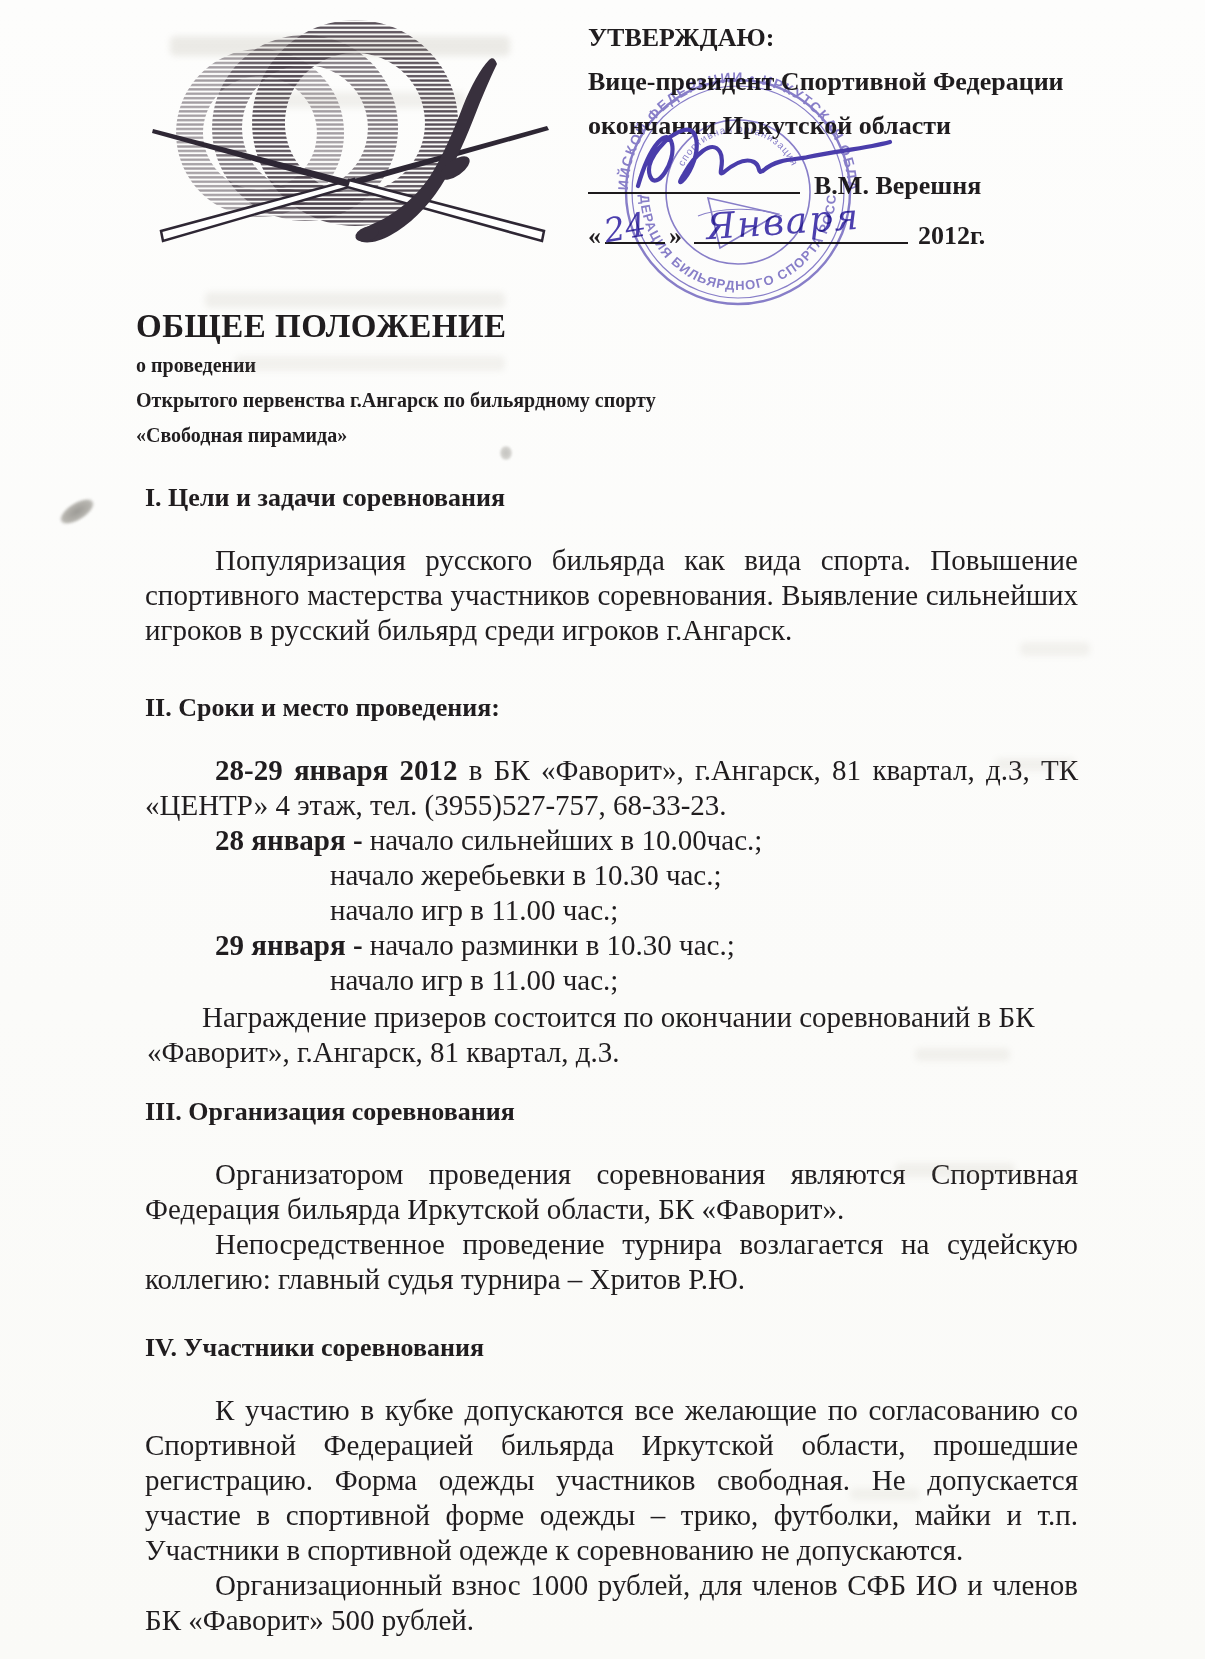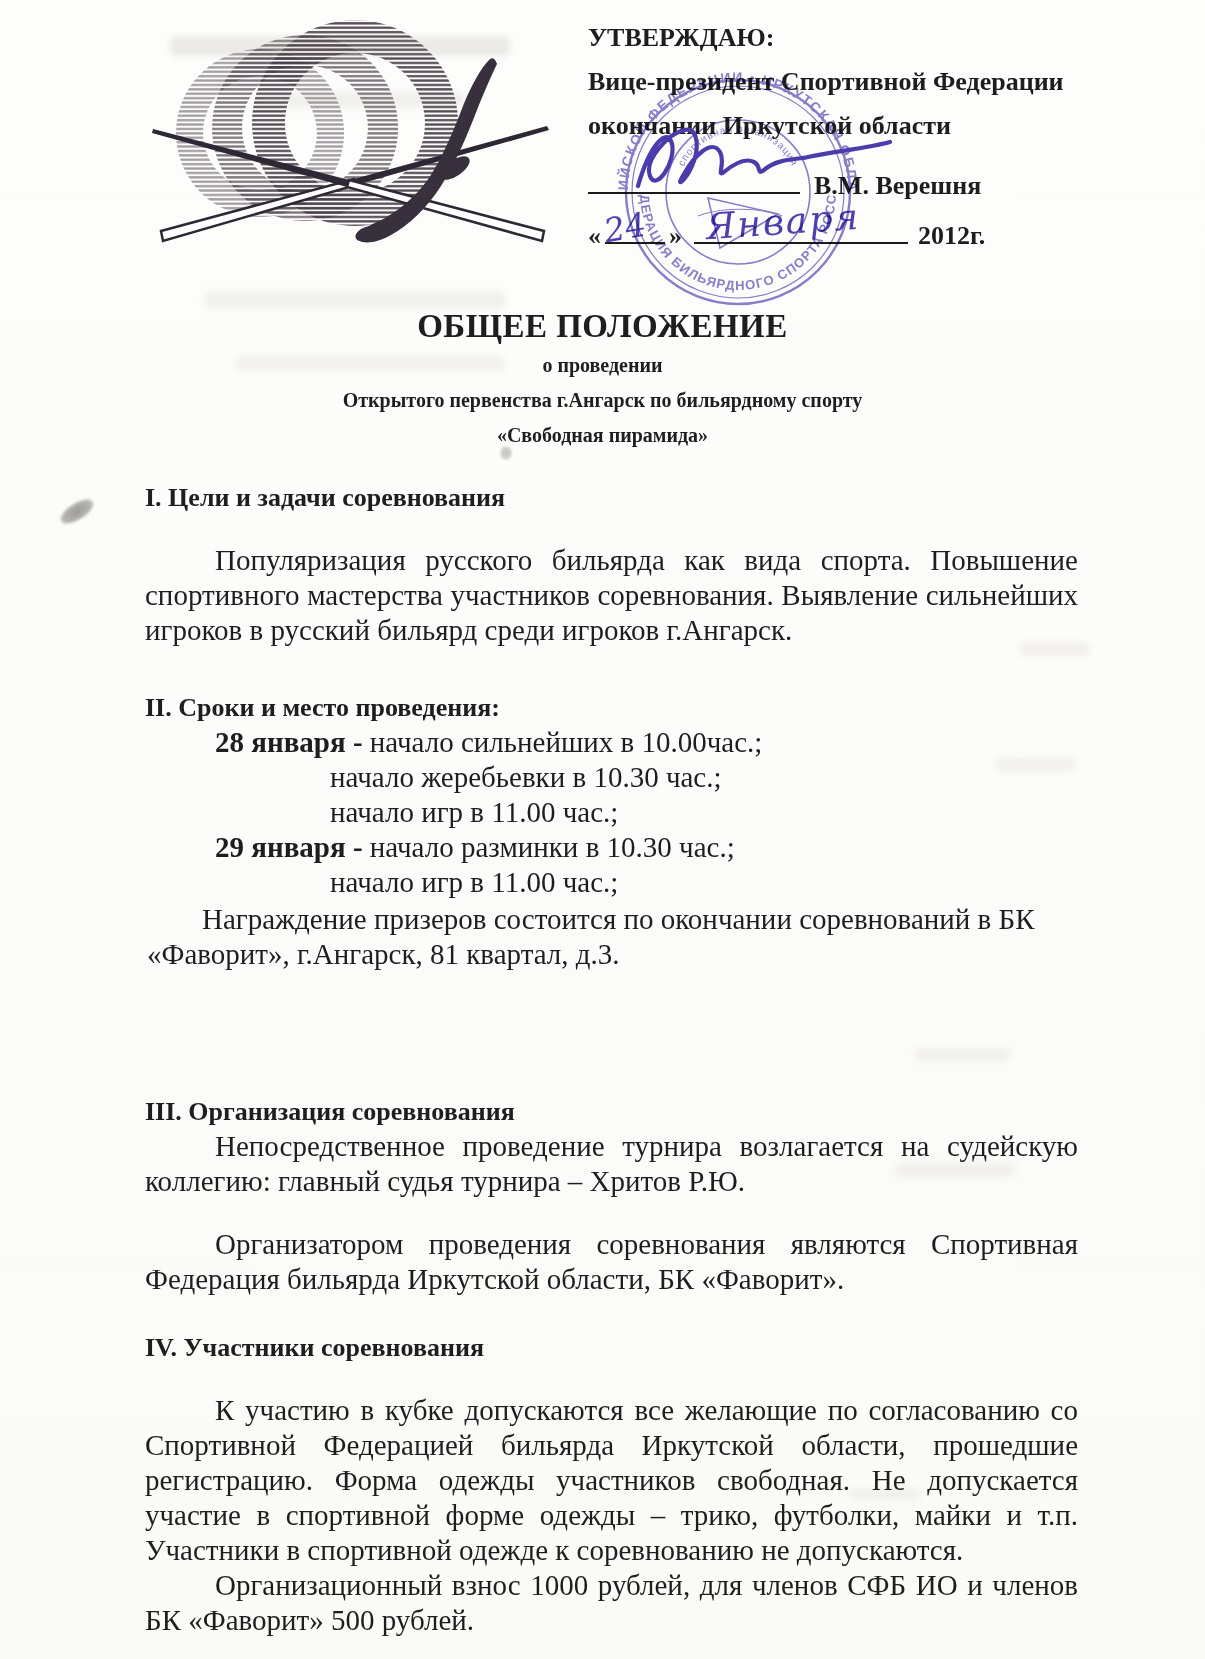--- a/index.html
+++ b/index.html
@@ -22,21 +22,21 @@
   .hand{position:absolute; font-family:"DejaVu Serif",serif; font-style:italic;
     color:#4c3fae; font-weight:normal;}
   .hand-day{left:16px; top:-8px; font-size:33px; transform:rotate(-10deg);}
   .hand-month{left:118px; top:-14px; font-size:36px; letter-spacing:2px; transform:rotate(-4deg);}
   
   .stamp{position:absolute; left:612px; top:66px; width:252px; height:252px;
     opacity:.82; mix-blend-mode:multiply;}
   .signature{position:absolute; left:626px; top:104px; width:272px; height:112px;}
   
   .title{position:absolute; top:304px; left:136px; width:933px;
-    text-align:center; font-weight:bold;}
+    text-align:left; font-weight:bold;}
   .t1{font-size:33px; line-height:44px; letter-spacing:.5px;}
   .t2,.t3,.t4{font-size:20px; line-height:35px;}
   
   .sec{position:absolute; left:145px; width:933px; font-size:29px; line-height:35px;}
   .sec h2{font-size:26px; line-height:35px; margin:0; font-weight:bold;}
   .para{margin:28px 0 0 0; text-align:justify; text-indent:70px;}
   .para.follow{margin-top:0;}
   .closing{margin:2px; text-align:left; text-indent:55px;}
   .sched{padding-left:70px;}
   .sched.deep{padding-left:185px;}
@@ -134,32 +134,33 @@
     <div class="t4">«Свободная пирамида»</div>
   </div>
 
   <div class="sec" style="top:480px;">
     <h2>I. Цели и задачи соревнования</h2>
     <p class="para">Популяризация русского бильярда как вида спорта. Повышение спортивного мастерства участников соревнования.  Выявление  сильнейших игроков в русский бильярд среди игроков г.Ангарск.</p>
   </div>
 
   <div class="sec" style="top:690px;">
     <h2>II. Сроки и место проведения:</h2>
+    <p class="para"><span class="b">28-29 января 2012</span><span> в БК «Фаворит», г.Ангарск, 81 квартал, д.3, ТК «ЦЕНТР» 4 этаж, тел. (3955)527-757, 68-33-23.</span></p>
     <div class="sched"><span class="b">28 января -</span><span> начало сильнейших в 10.00час.;</span></div>
     <div class="sched deep"><span>начало жеребьевки в 10.30 час.;</span></div>
     <div class="sched deep"><span>начало игр в 11.00 час.;</span></div>
     <div class="sched"><span class="b">29 января -</span><span> начало разминки в 10.30 час.;</span></div>
     <div class="sched deep"><span>начало игр в 11.00 час.;</span></div>
     <p class="closing">Награждение призеров состоится по окончании соревнований в БК «Фаворит», г.Ангарск, 81 квартал, д.3.</p>
   </div>
 
   <div class="sec" style="top:1094px;">
     <h2>III. Организация соревнования</h2>
+    <p class="para">Организатором проведения соревнования являются Спортивная Федерация бильярда Иркутской области, БК «Фаворит».</p>
     <p class="para follow">Непосредственное проведение турнира возлагается на судейскую коллегию: главный судья турнира – Хритов Р.Ю.</p>
-    <p class="para">Организатором проведения соревнования являются Спортивная Федерация бильярда Иркутской области, БК «Фаворит».</p>
   </div>
 
   <div class="sec" style="top:1330px;">
     <h2>IV. Участники соревнования</h2>
     <p class="para">К участию в кубке допускаются все желающие по согласованию со Спортивной Федерацией бильярда Иркутской области, прошедшие регистрацию. Форма одежды участников свободная. Не допускается участие в спортивной форме одежды – трико, футболки, майки и т.п. Участники в спортивной одежде к соревнованию не допускаются.</p>
     <p class="para follow">Организационный взнос 1000 рублей, для членов СФБ ИО и членов БК «Фаворит» 500 рублей.</p>
   </div>
 
   <div class="smudge" style="left:170px;top:36px;width:340px;height:20px;opacity:.17;"></div>
   <div class="smudge" style="left:255px;top:92px;width:210px;height:16px;opacity:.12;"></div>

